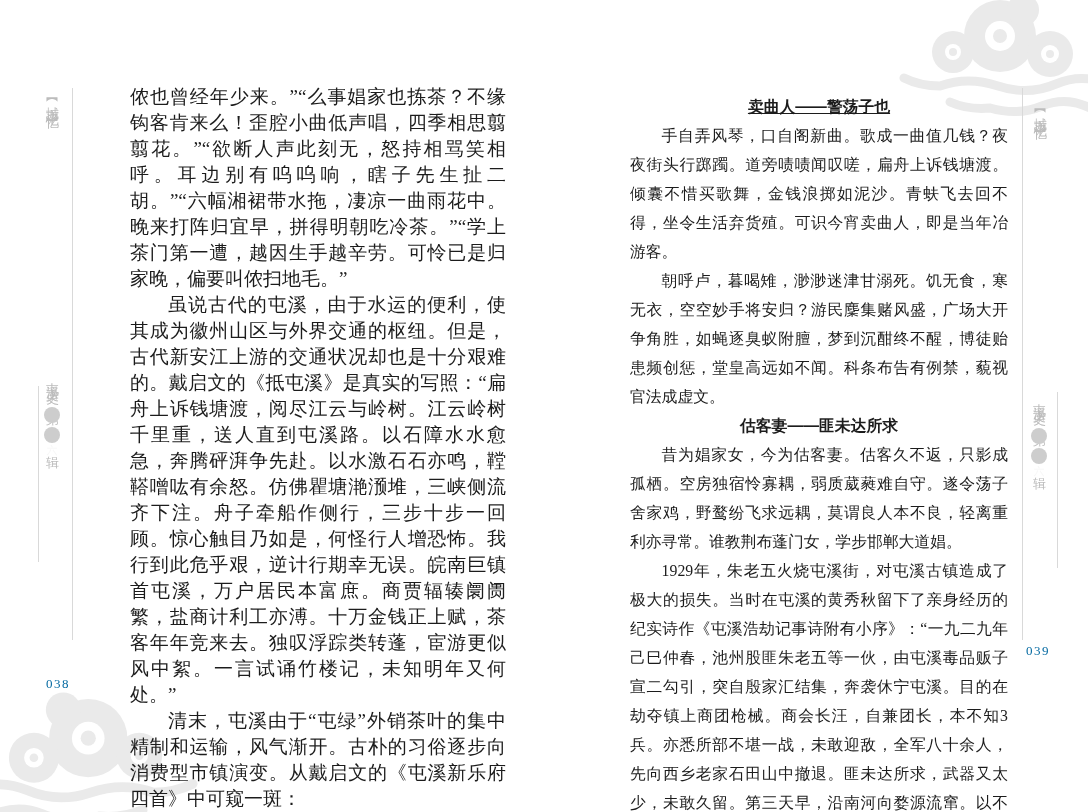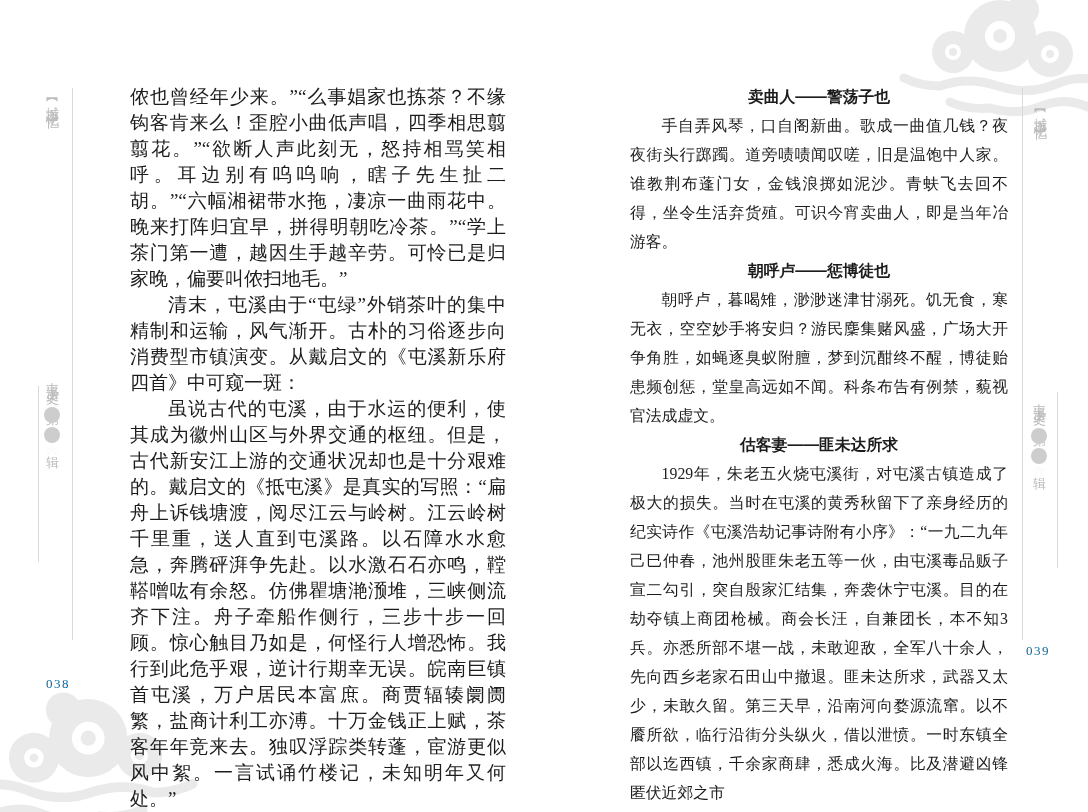--- a/index.html
+++ b/index.html
@@ -39,21 +39,21 @@
   .col{position:absolute;text-align:justify;}
   .col-left{left:92px;top:84px;width:376px;font-size:19px;line-height:26px;margin-left:38px;}
   .col-right{left:630px;top:82px;width:378px;font-size:15.8px;line-height:29px;}
   .col p{margin:0;}
   .indent{text-indent:2em;}
   .sec-head{
     font-weight:700;text-align:center;text-indent:0;
     margin:7px 0 7px;
     font-family:"Liberation Sans","DejaVu Sans",sans-serif;
   }
-  .col-right .sec-head:first-child{margin-top:0;}
+  .col-right .sec-head:first-child{margin-top:10px;text-decoration:underline;}
   
   .pagenum{
     position:absolute;font-size:13px;letter-spacing:1.5px;color:#0369a1;
     font-family:"Liberation Serif","DejaVu Serif",serif;
   }
   .pagenum-left{left:46px;top:676px;}
   .pagenum-right{left:1026px;top:643px;}
 </style>
 </head>
 <body>
@@ -113,30 +113,30 @@
 
   <div class="v-label v-memory-left">【城市记忆】</div>
   <div class="v-label v-memory-right">【城市记忆】</div>
 
   <div class="v-label v-series-left"><span>屯溪文史·第</span><span class="circle-char">十</span><span class="circle-char">六</span><span>辑</span></div>
 
   <div class="v-label v-series-right"><span>屯溪文史·第</span><span class="circle-char">十</span><span class="circle-char">六</span><span>辑</span></div>
 
   <div class="col col-left">
     <p>侬也曾经年少来。”“么事娼家也拣茶？不缘钩客肯来么！歪腔小曲低声唱，四季相思翦翦花。”“欲断人声此刻无，怒持相骂笑相呼。耳边别有呜呜响，瞎子先生扯二胡。”“六幅湘裙带水拖，凄凉一曲雨花中。晚来打阵归宜早，拼得明朝吃冷茶。”“学上茶门第一遭，越因生手越辛劳。可怜已是归家晚，偏要叫侬扫地毛。”</p>
+    <p class="indent">虽说古代的屯溪，由于水运的便利，使其成为徽州山区与外界交通的枢纽。但是，古代新安江上游的交通状况却也是十分艰难的。戴启文的《抵屯溪》是真实的写照：“扁舟上诉钱塘渡，阅尽江云与岭树。江云岭树千里重，送人直到屯溪路。以石障水水愈急，奔腾砰湃争先赴。以水激石石亦鸣，鞺鞳噌吰有余怒。仿佛瞿塘滟滪堆，三峡侧流齐下注。舟子牵船作侧行，三步十步一回顾。惊心触目乃如是，何怪行人增恐怖。我行到此危乎艰，逆计行期幸无误。皖南巨镇首屯溪，万户居民本富庶。商贾辐辏阛阓繁，盐商计利工亦溥。十万金钱正上赋，茶客年年竞来去。独叹浮踪类转蓬，宦游更似风中絮。一言试诵竹楼记，未知明年又何处。”</p>
     <p class="indent">清末，屯溪由于“屯绿”外销茶叶的集中精制和运输，风气渐开。古朴的习俗逐步向消费型市镇演变。从戴启文的《屯溪新乐府四首》中可窥一斑：</p>
-    <p class="indent">虽说古代的屯溪，由于水运的便利，使其成为徽州山区与外界交通的枢纽。但是，古代新安江上游的交通状况却也是十分艰难的。戴启文的《抵屯溪》是真实的写照：“扁舟上诉钱塘渡，阅尽江云与岭树。江云岭树千里重，送人直到屯溪路。以石障水水愈急，奔腾砰湃争先赴。以水激石石亦鸣，鞺鞳噌吰有余怒。仿佛瞿塘滟滪堆，三峡侧流齐下注。舟子牵船作侧行，三步十步一回顾。惊心触目乃如是，何怪行人增恐怖。我行到此危乎艰，逆计行期幸无误。皖南巨镇首屯溪，万户居民本富庶。商贾辐辏阛阓繁，盐商计利工亦溥。十万金钱正上赋，茶客年年竞来去。独叹浮踪类转蓬，宦游更似风中絮。一言试诵竹楼记，未知明年又何处。”</p>
     <p class="sec-head">先生旦——鄙士习也</p>
   </div>
 
   <div class="col col-right">
     <p class="sec-head">卖曲人——警荡子也</p>
-    <p class="indent">手自弄风琴，口自阁新曲。歌成一曲值几钱？夜夜街头行踯躅。道旁啧啧闻叹嗟，旧是温饱中人家。谁教荆布蓬门女，金钱浪掷如泥沙。青蚨飞去回不得，坐令生活弃货殖。可识今宵卖曲人，即是当年冶游客。</p>
-    <p class="sec-head">朝呼卢——惩博徒也</p>
+    <p class="indent">手自弄风琴，口自阁新曲。歌成一曲值几钱？夜夜街头行踯躅。道旁啧啧闻叹嗟，扁舟上诉钱塘渡。倾囊不惜买歌舞，金钱浪掷如泥沙。青蚨飞去回不得，坐令生活弃货殖。可识今宵卖曲人，即是当年冶游客。</p>
     <p class="indent">朝呼卢，暮喝雉，渺渺迷津甘溺死。饥无食，寒无衣，空空妙手将安归？游民麇集赌风盛，广场大开争角胜，如蝇逐臭蚁附膻，梦到沉酣终不醒，博徒贻患频创惩，堂皇高远如不闻。科条布告有例禁，藐视官法成虚文。</p>
     <p class="sec-head">估客妻——匪未达所求</p>
+    <p class="indent">昔为娼家女，今为估客妻。估客久不返，只影成孤栖。空房独宿怜寡耦，弱质葳蕤难自守。遂令荡子舍家鸡，野鹜纷飞求远耦，莫谓良人本不良，轻离重利亦寻常。谁教荆布蓬门女，学步邯郸大道娼。</p>
     <p class="indent">1929年，朱老五火烧屯溪街，对屯溪古镇造成了极大的损失。当时在屯溪的黄秀秋留下了亲身经历的纪实诗作《屯溪浩劫记事诗附有小序》：“一九二九年己巳仲春，池州股匪朱老五等一伙，由屯溪毒品贩子宣二勾引，突自殷家汇结集，奔袭休宁屯溪。目的在劫夺镇上商团枪械。商会长汪，自兼团长，本不知3兵。亦悉所部不堪一战，未敢迎敌，全军八十余人，先向西乡老家石田山中撤退。匪未达所求，武器又太少，未敢久留。第三天早，沿南河向婺源流窜。以不餍所欲，临行沿街分头纵火，借以泄愤。一时东镇全部以迄西镇，千余家商肆，悉成火海。比及潜避凶锋匿伏近郊之市</p>
   </div>
 
   <div class="pagenum pagenum-left">038</div>
   <div class="pagenum pagenum-right">039</div>
 
 </div>
 
 </body></html>

